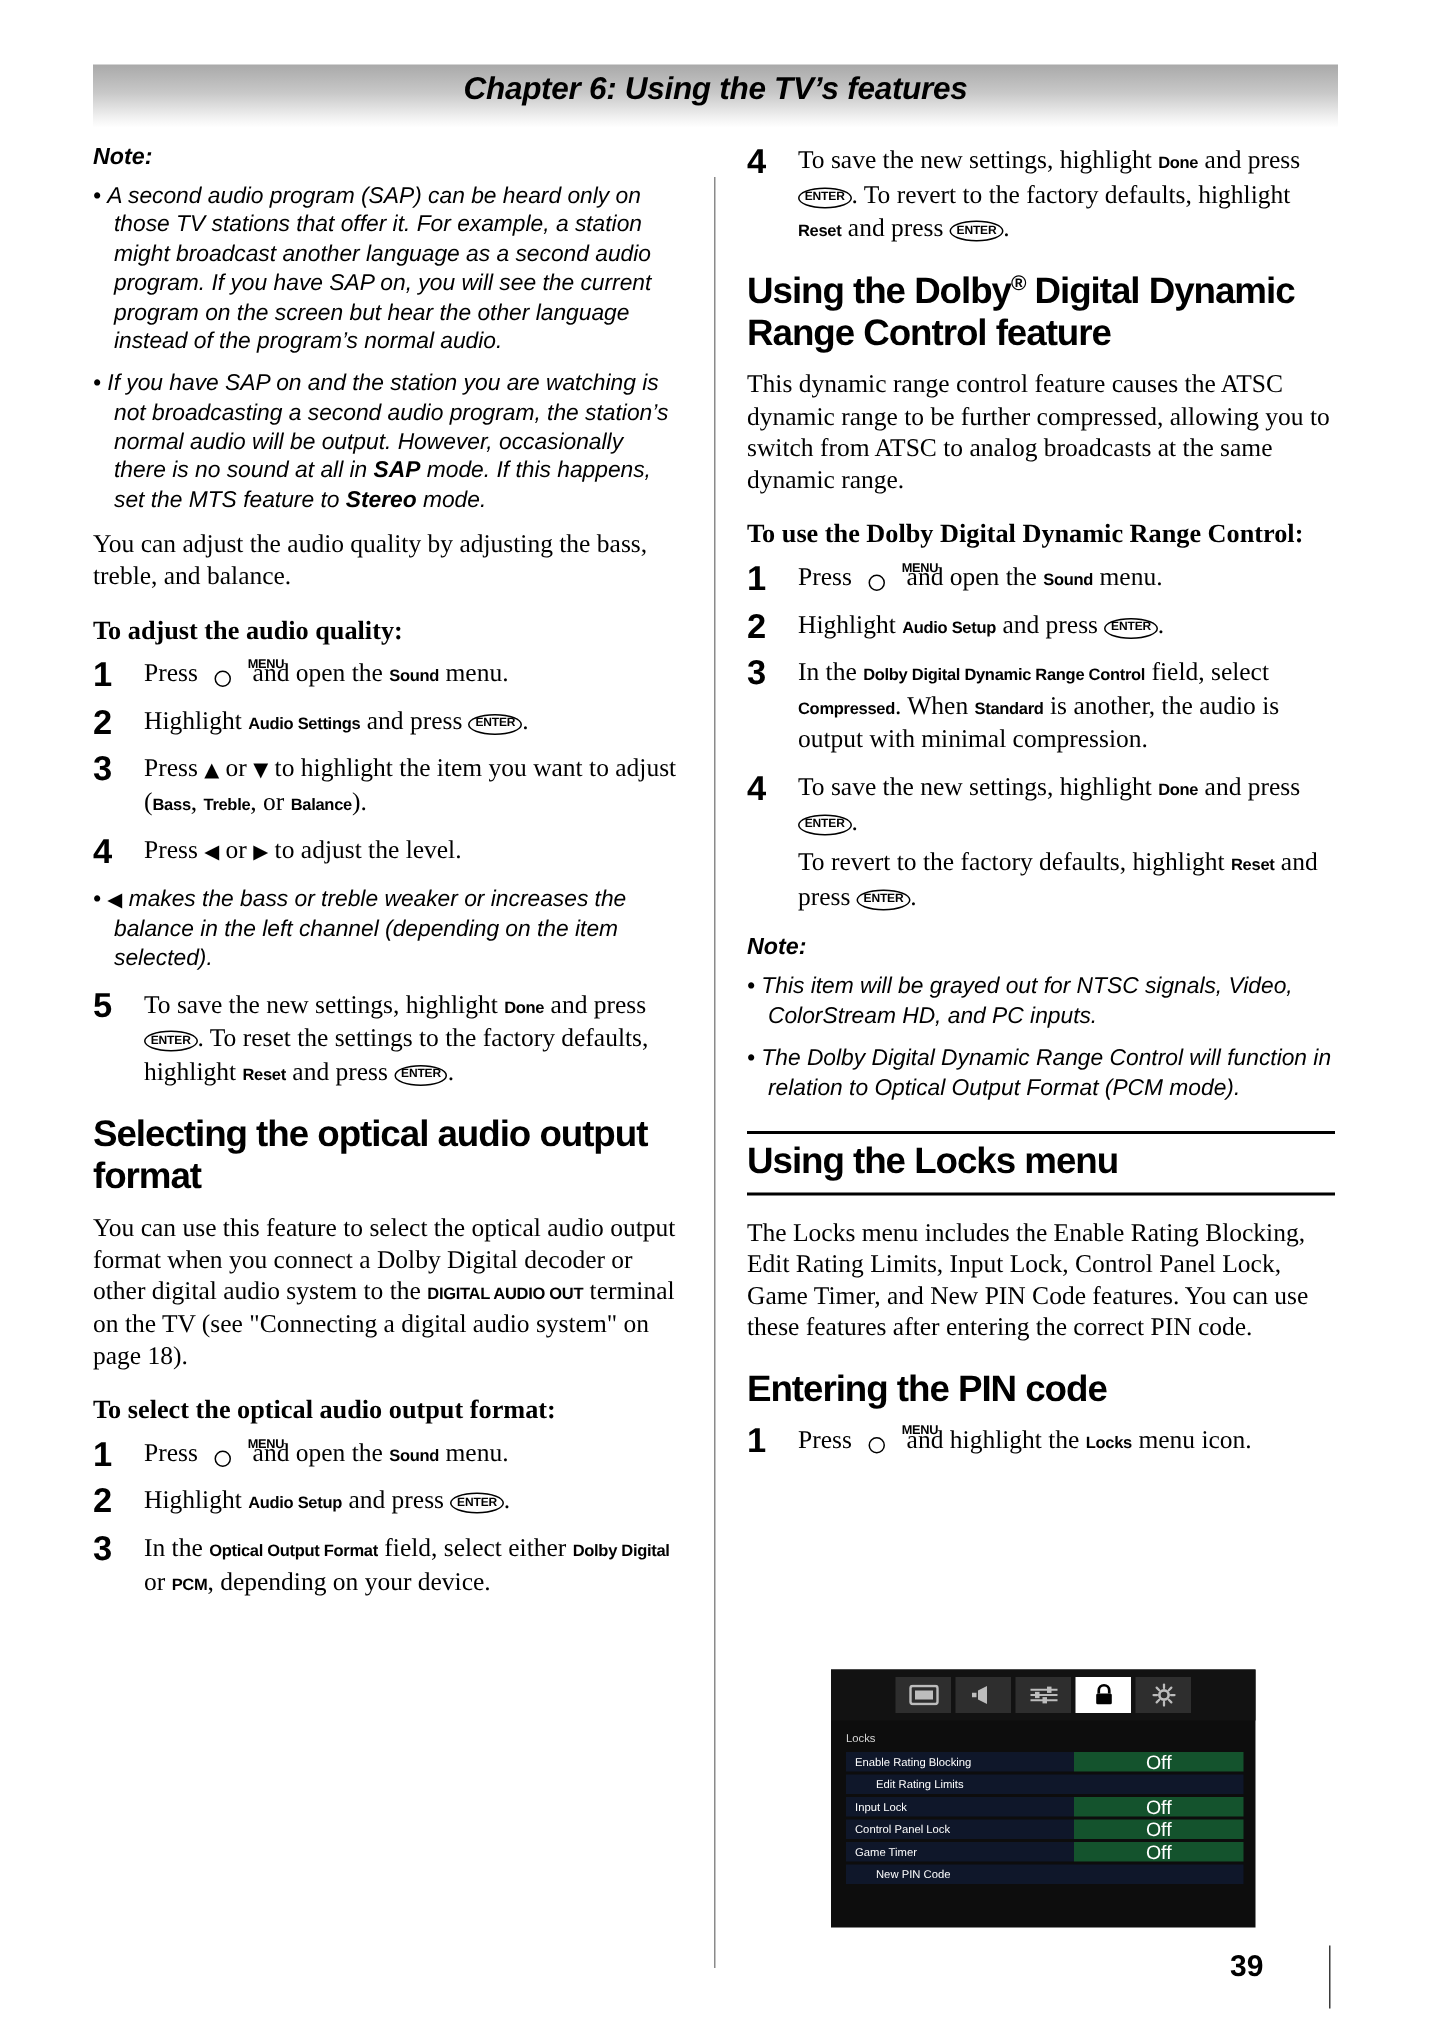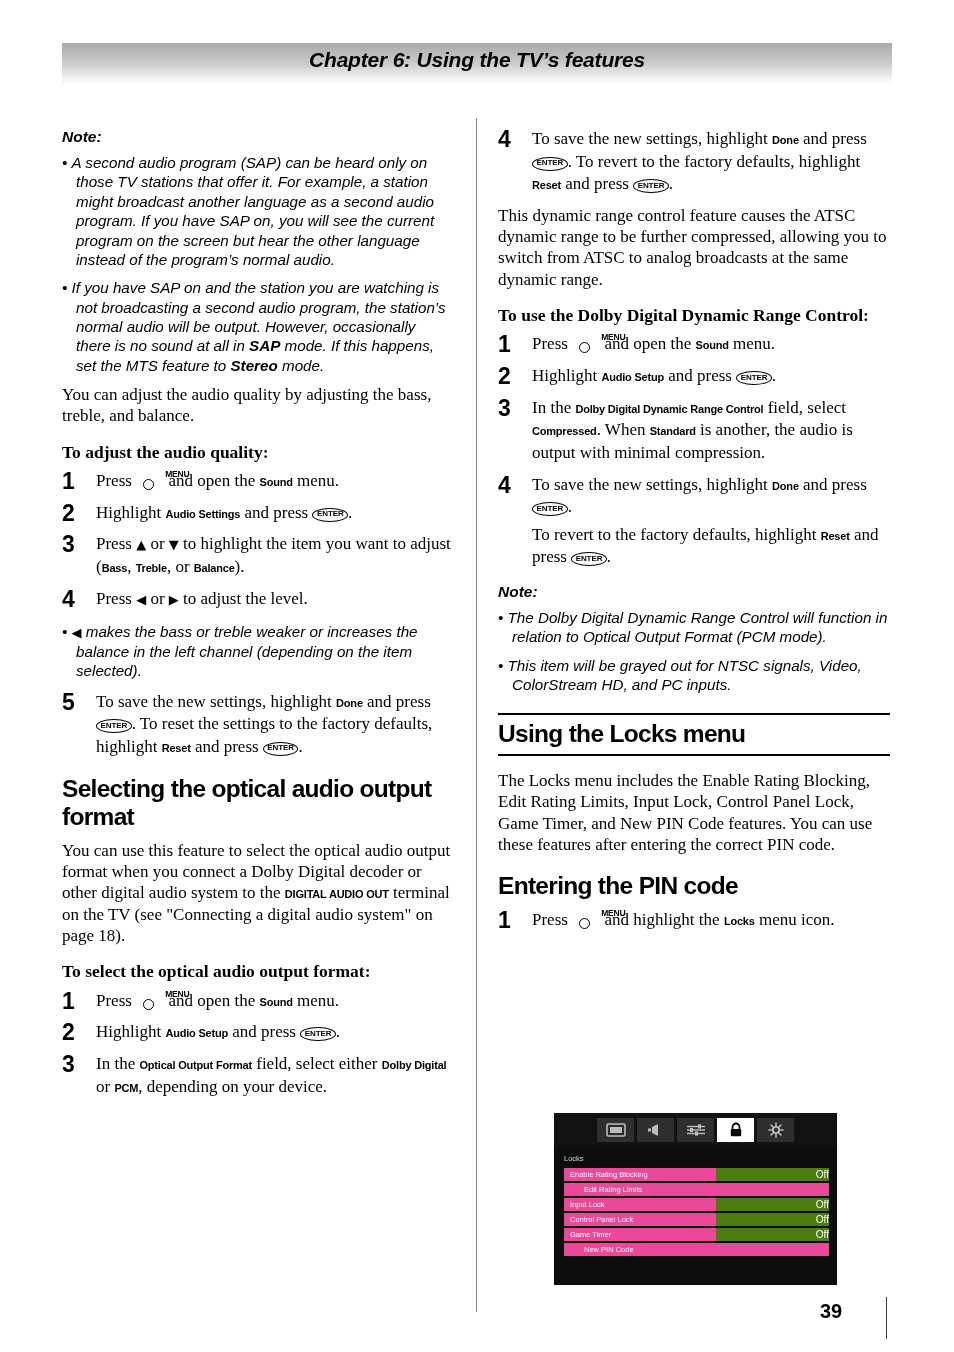--- a/index.html
+++ b/index.html
@@ -35,21 +35,21 @@
     font-weight: bold;
     font-style: italic;
     font-size: 21px;
     letter-spacing: -0.2px;
     color: #000;
   }
 
   
   .col {
     position: absolute;
-    top: 128px;
+    top: 96px;
     width: 392px;
   }
   .col-left  { left: 62px;  }
   .col-right { left: 498px; }
 
   .col-divider {
     position: absolute;
     left: 476px;
     top: 118px;
     width: 1px;
@@ -248,40 +248,40 @@
   .tv-rows {
     padding: 0 8px 0 10px;
   }
   .tv-row {
     display: flex;
     height: 13px;
     margin-bottom: 2px;
   }
   .tv-row .rlabel {
     width: 152px;
-    background: #ec4899;
+    background: #0f172a;
     color: #ffffff;
     font-family: "Liberation Sans", sans-serif;
     font-size: 7.5px;
     line-height: 13px;
     padding-left: 6px;
     box-sizing: border-box;
   }
   .tv-row .rlabel.wide {
     width: 265px;
     padding-left: 20px;
   }
   .tv-row .rvalue {
     flex: 1;
-    background: #4d7c0f;
+    background: #14532d;
     color: #ffffff;
     font-family: "Liberation Sans", sans-serif;
-    font-size: 10px;
+    font-size: 13px;
     line-height: 13px;
-    text-align: right;
+    text-align: center;
   }
 
   
   .page-number {
     position: absolute;
     left: 820px;
     top: 1300px;
     font-family: "Liberation Sans", sans-serif;
     font-weight: bold;
     font-size: 20px;
@@ -366,20 +366,21 @@
 
 <div class="col col-right">
 
   <ol class="steps">
     <li>
       <span class="num">4</span>
       <p><span>To save the new settings, highlight </span><b class="ui">Done</b><span> and press </span><span class="btn-enter">ENTER</span><span>. To revert to the factory defaults, highlight </span><b class="ui">Reset</b><span> and press </span><span class="btn-enter">ENTER</span><span>.</span></p>
     </li>
   </ol>
 
+  <h2 class="section"><span>Using the Dolby</span><sup>®</sup><span> Digital Dynamic Range Control feature</span></h2>
   <p class="body">This dynamic range control feature causes the ATSC dynamic range to be further compressed, allowing you to switch from ATSC to analog broadcasts at the same dynamic range.</p>
   <h3 class="subsection">To use the Dolby Digital Dynamic Range Control:</h3>
 
   <ol class="steps">
     <li>
       <span class="num">1</span>
       <p><span>Press </span><span class="btn-menu"><span class="lbl">MENU</span><span class="circ"></span></span><span> and open the </span><b class="ui">Sound</b><span> menu.</span></p>
     </li>
     <li>
       <span class="num">2</span>
@@ -391,22 +392,22 @@
     </li>
     <li>
       <span class="num">4</span>
       <p><span>To save the new settings, highlight </span><b class="ui">Done</b><span> and press </span><span class="btn-enter">ENTER</span><span>.</span></p>
       <p><span>To revert to the factory defaults, highlight </span><b class="ui">Reset</b><span> and press </span><span class="btn-enter">ENTER</span><span>.</span></p>
     </li>
   </ol>
 
   <div class="note-label" style="margin-top:14px;">Note:</div>
   <ul class="note-list">
+    <li>This item will be grayed out for NTSC signals, Video, ColorStream HD, and PC inputs.</li>
     <li>The Dolby Digital Dynamic Range Control will function in relation to Optical Output Format (PCM mode).</li>
-    <li>This item will be grayed out for NTSC signals, Video, ColorStream HD, and PC inputs.</li>
   </ul>
 
   <h2 class="section ruled">Using the Locks menu</h2>
   <p class="body" style="margin-top:14px;">The Locks menu includes the Enable Rating Blocking, Edit Rating Limits, Input Lock, Control Panel Lock, Game Timer, and New PIN Code features. You can use these features after entering the correct PIN code.</p>
 
   <h2 class="section">Entering the PIN code</h2>
   <ol class="steps">
     <li>
       <span class="num">1</span>
       <p><span>Press </span><span class="btn-menu"><span class="lbl">MENU</span><span class="circ"></span></span><span> and highlight the </span><b class="ui">Locks</b><span> menu icon.</span></p>

